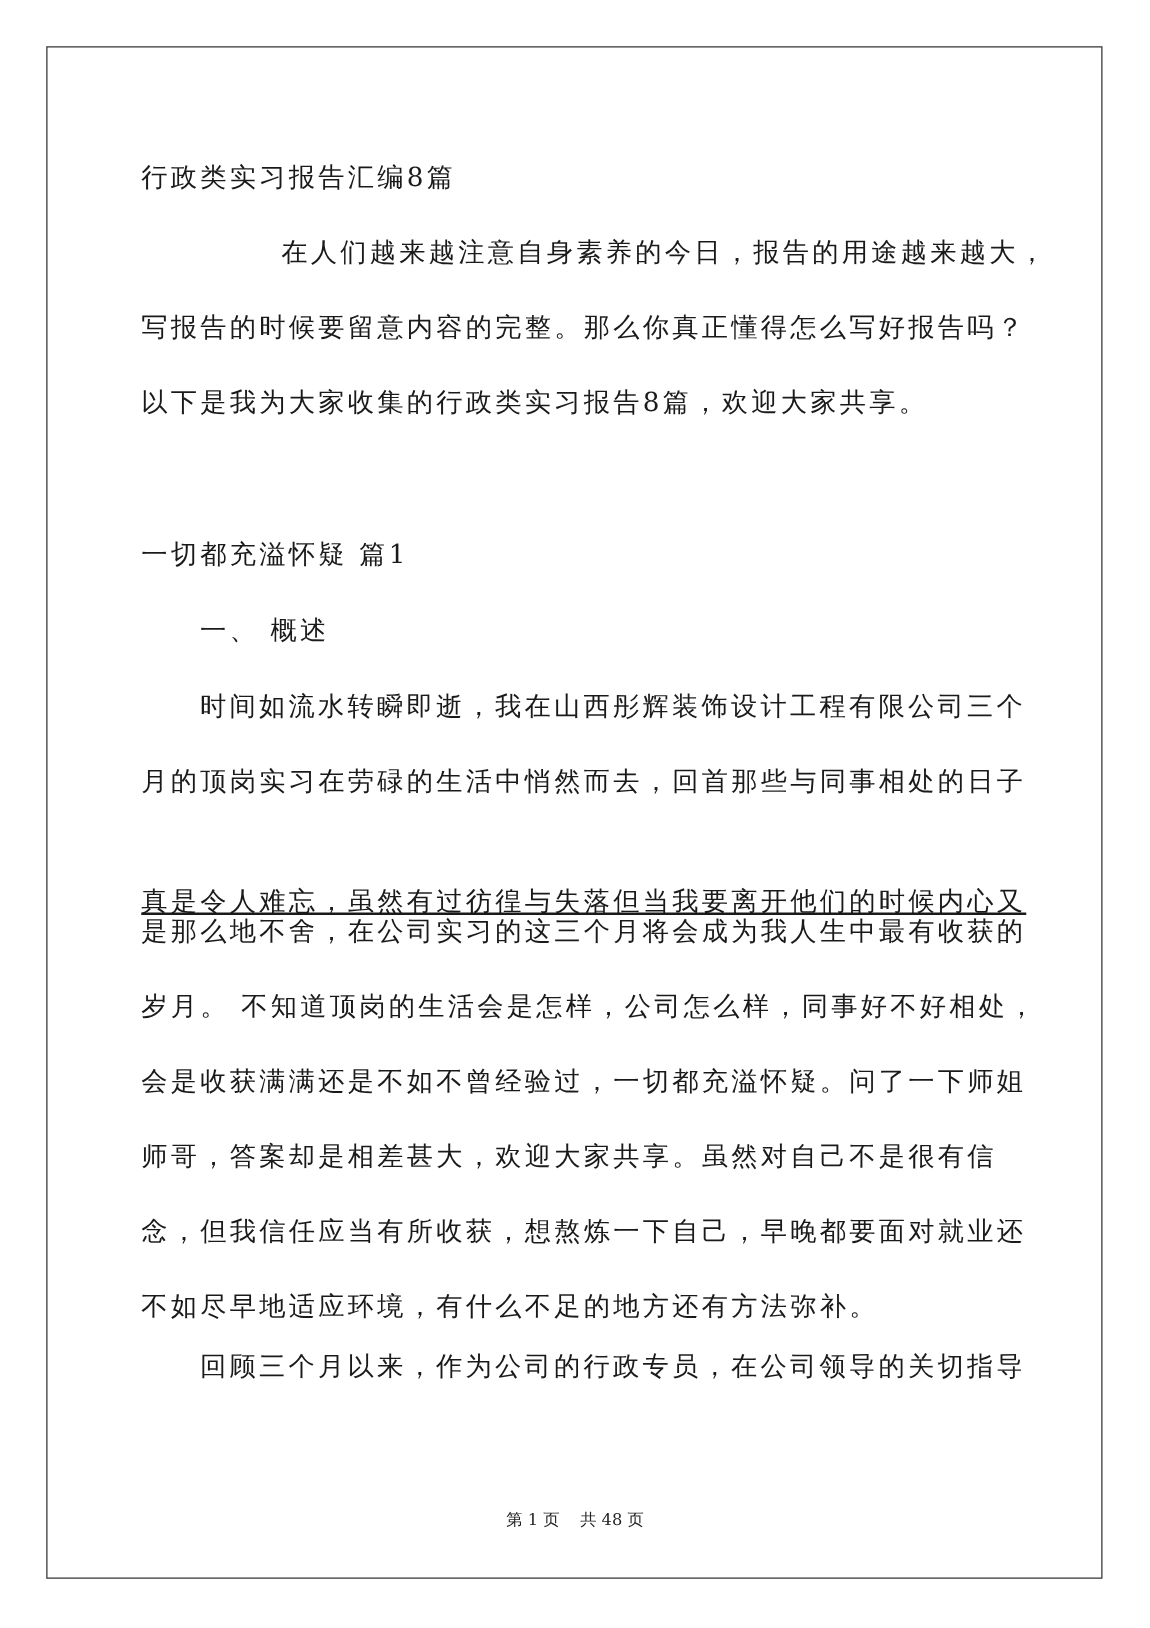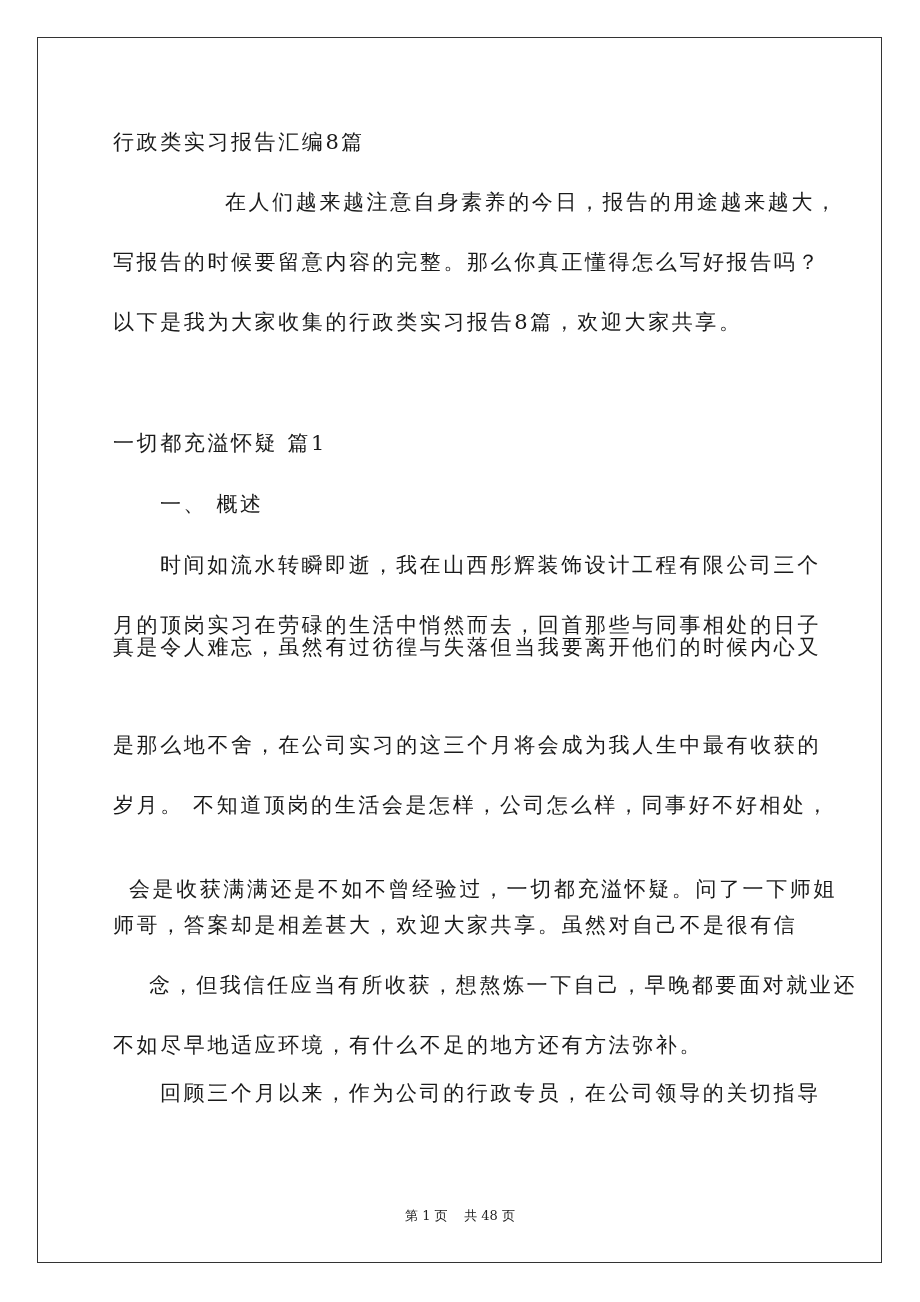--- a/index.html
+++ b/index.html
@@ -52,22 +52,22 @@
 
 <div class="line" style="top:189px; left:205px;margin-left:20px;">在人们越来越注意自身素养的今日，报告的用途越来越大，</div>
 <div class="line" style="top:249px;">写报告的时候要留意内容的完整。那么你真正懂得怎么写好报告吗？</div>
 <div class="line" style="top:309px;">以下是我为大家收集的行政类实习报告8篇，欢迎大家共享。</div>
 
 <div class="line" style="top:430px;">一切都充溢怀疑  篇1</div>
 <div class="line" style="top:491px; left:160px;">一、  概述</div>
 
 <div class="line" style="top:552px; left:160px;">时间如流水转瞬即逝，我在山西彤辉装饰设计工程有限公司三个</div>
 <div class="line" style="top:612px;">月的顶岗实习在劳碌的生活中悄然而去，回首那些与同事相处的日子</div>
-<div class="line" style="top:634px;">真是令人难忘，虽然有过彷徨与失落但当我要离开他们的时候内心又</div>
+<div class="line" style="top:708px;text-decoration:underline;">真是令人难忘，虽然有过彷徨与失落但当我要离开他们的时候内心又</div>
 <div class="line" style="top:732px;font-family:Liberation Serif, serif;">是那么地不舍，在公司实习的这三个月将会成为我人生中最有收获的</div>
 <div class="line" style="top:792px;">岁月。 不知道顶岗的生活会是怎样，公司怎么样，同事好不好相处，</div>
-<div class="line" style="top:876px;margin-left:16px;">会是收获满满还是不如不曾经验过，一切都充溢怀疑。问了一下师姐</div>
+<div class="line" style="top:852px;">会是收获满满还是不如不曾经验过，一切都充溢怀疑。问了一下师姐</div>
 <div class="line" style="top:912px;">师哥，答案却是相差甚大，欢迎大家共享。虽然对自己不是很有信</div>
-<div class="line" style="top:972px;margin-left:36px;">念，但我信任应当有所收获，想熬炼一下自己，早晚都要面对就业还</div>
+<div class="line" style="top:972px;">念，但我信任应当有所收获，想熬炼一下自己，早晚都要面对就业还</div>
 <div class="line" style="top:1032px;">不如尽早地适应环境，有什么不足的地方还有方法弥补。</div>
 <div class="line" style="top:1080px; left:160px;">回顾三个月以来，作为公司的行政专员，在公司领导的关切指导</div>
 
 <div class="footer">第 1 页    共 48 页</div>
 
 </body></html>

